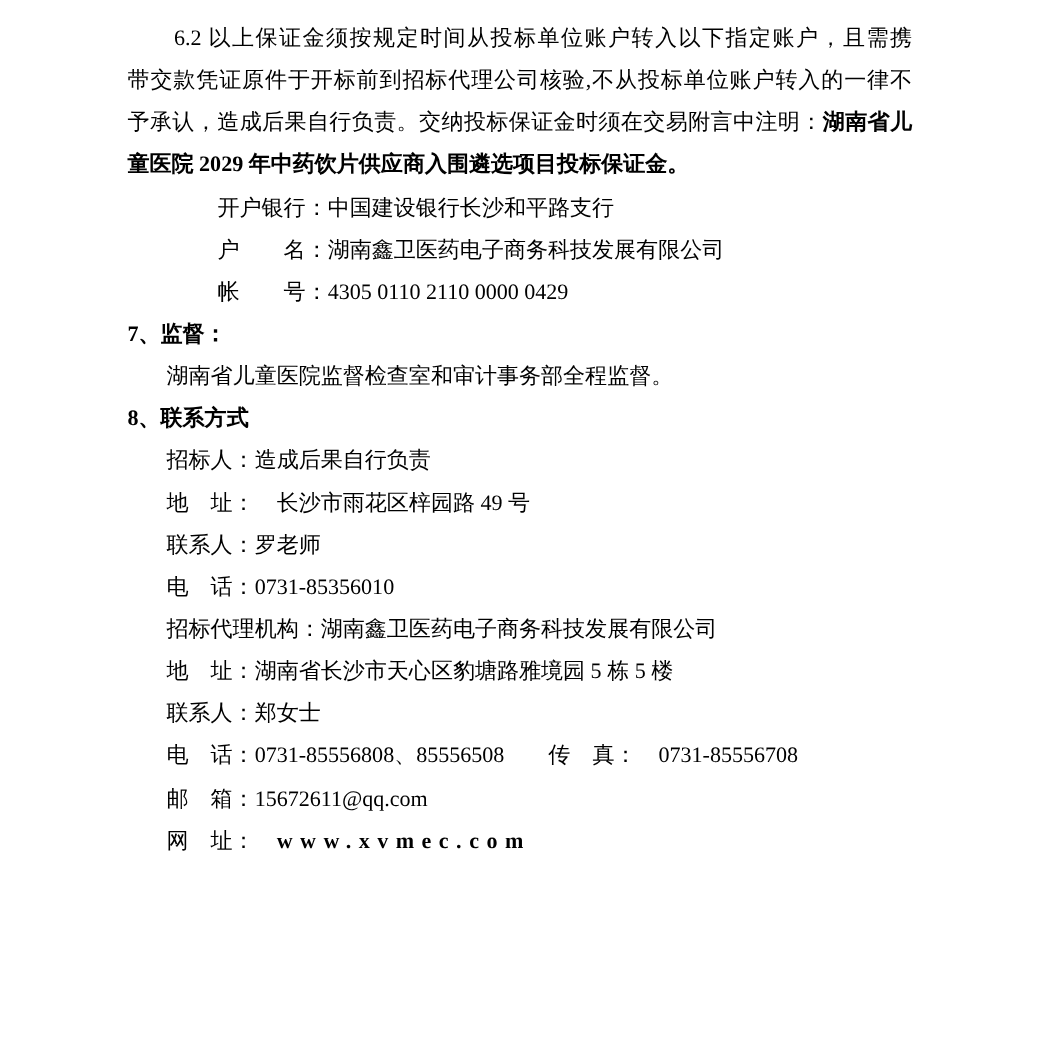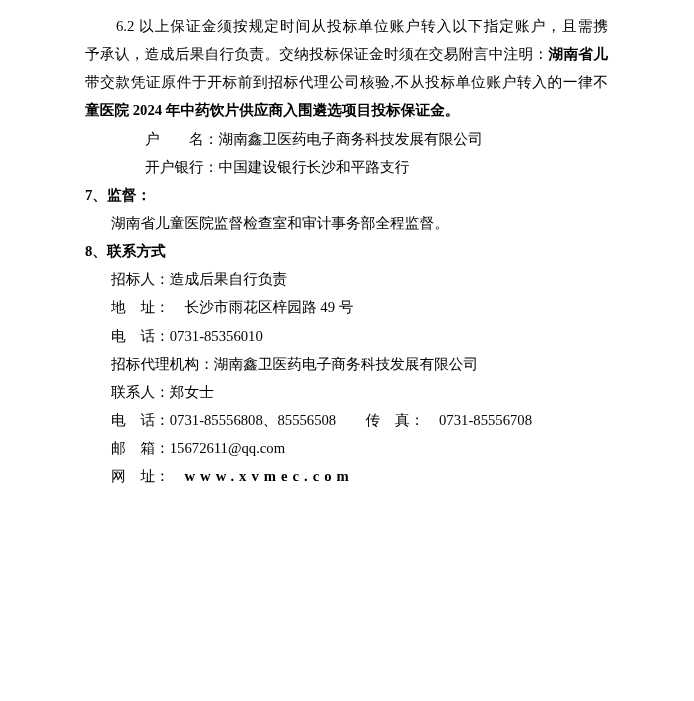--- a/index.html
+++ b/index.html
@@ -39,34 +39,37 @@
   .m-sub  { margin-left: 26px; }  
   .spread { letter-spacing: 5px; font-weight: bold; }
 </style>
 </head>
 <body>
 
 <div class="page">
   <div class="content">
 
     <div class="line j ind">6.2 以上保证金须按规定时间从投标单位账户转入以下指定账户，且需携</div>
+    <div class="line j">带交款凭证原件于开标前到招标代理公司核验,不从投标单位账户转入的一律不</div>
     <div class="line j"><span>予承认，造成后果自行负责。交纳投标保证金时须在交易附言中注明：</span><span class="b">湖南省儿</span></div>
-    <div class="line j">带交款凭证原件于开标前到招标代理公司核验,不从投标单位账户转入的一律不</div>
-    <div class="line b">童医院 2024 年中药饮片供应商入围遴选项目投标保证金。</div>
+    <div class="line b">童医院 2029 年中药饮片供应商入围遴选项目投标保证金。</div>
 
+    <div class="line m-bank">开户银行：中国建设银行长沙和平路支行</div>
     <div class="line m-bank">户　　名：湖南鑫卫医药电子商务科技发展有限公司</div>
-    <div class="line m-bank">开户银行：中国建设银行长沙和平路支行</div>
+    <div class="line m-bank">帐　　号：4305 0110 2110 0000 0429</div>
 
     <div class="line b"><span>7、</span><span class="u">监督</span><span>：</span></div>
     <div class="line m-sub">湖南省儿童医院监督检查室和审计事务部全程监督。</div>
 
     <div class="line b">8、联系方式</div>
     <div class="line m-sub">招标人：造成后果自行负责</div>
     <div class="line m-sub">地　址：　长沙市雨花区梓园路 49 号</div>
+    <div class="line m-sub">联系人：罗老师</div>
     <div class="line m-sub">电　话：0731-85356010</div>
     <div class="line m-sub">招标代理机构：湖南鑫卫医药电子商务科技发展有限公司</div>
+    <div class="line m-sub">地　址：湖南省长沙市天心区豹塘路雅境园 5 栋 5 楼</div>
     <div class="line m-sub">联系人：郑女士</div>
     <div class="line m-sub">电　话：0731-85556808、85556508　　传　真：　0731-85556708</div>
     <div class="line m-sub">邮　箱：15672611@qq.com</div>
     <div class="line m-sub"><span>网　址：　</span><span class="spread">www.xvmec.com</span></div>
 
   </div>
 </div>
 
 </body></html>

